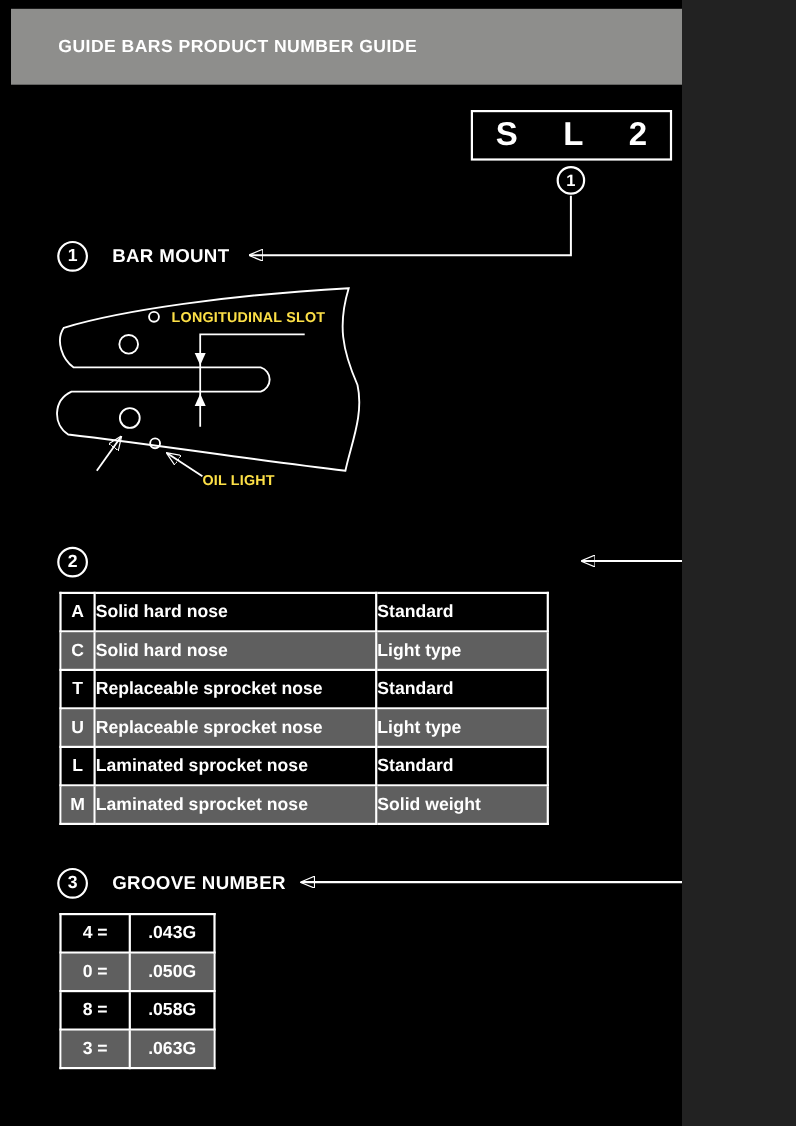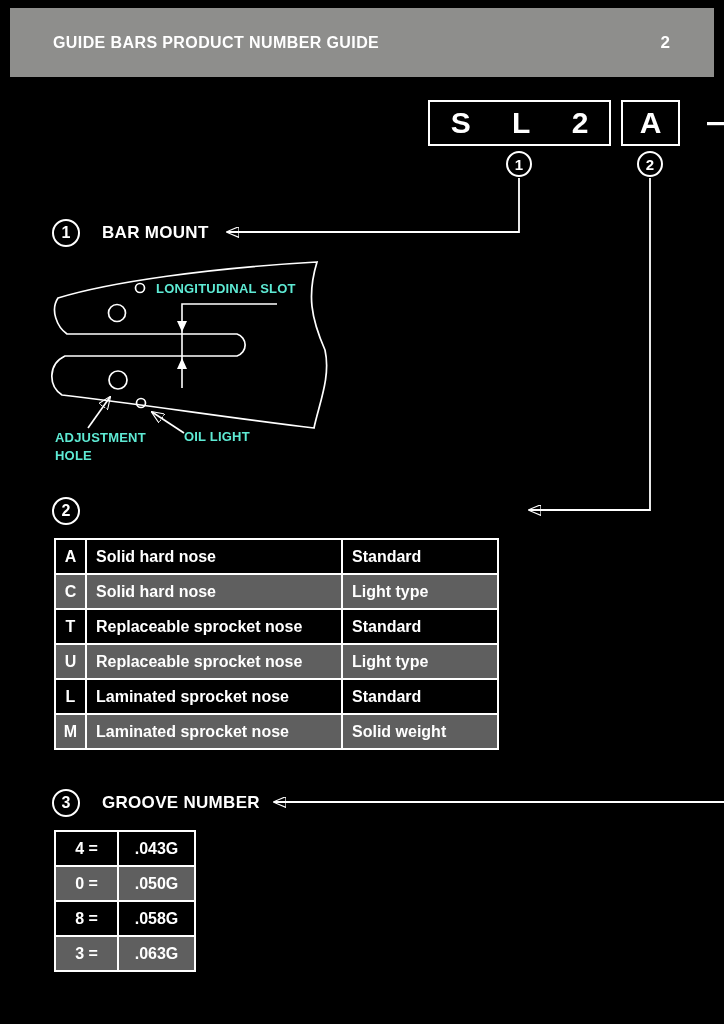--- a/index.html
+++ b/index.html
@@ -5,21 +5,21 @@
   :root{
     --c-bg:#000000;
     --c-bar:#8e8e8c;
     --c-row:#5f5f5f;
     --c-text:#ffffff;
   }
   *{margin:0;padding:0;box-sizing:border-box;}
   html,body{background:#222;}
   body{font-family:"Liberation Sans","DejaVu Sans",sans-serif;}
   .page{
-    position:relative;width:724px;height:1024px;background:var(--c-bg);
+    position:relative;width:620px;height:1024px;background:var(--c-bg);
     overflow:hidden;color:var(--c-text);font-weight:bold;
   }
   
   .header-bar{
     position:absolute;left:10px;top:8px;width:704px;height:69px;
     background:var(--c-bar);display:flex;align-items:center;
   }
   .header-title{margin-left:43px;font-size:16px;letter-spacing:.4px;color:#fff;}
   .header-page{position:absolute;right:44px;top:0;height:100%;display:flex;align-items:center;font-size:17px;color:#fff;}
   
@@ -41,33 +41,33 @@
     display:flex;align-items:center;justify-content:center;font-size:16px;
   }
   .section-heading .title{margin-left:22px;font-size:17px;letter-spacing:.3px;white-space:nowrap;}
   .heading-1{top:219px;}
   .heading-2{top:497px;}
   .heading-3{top:789px;}
   
   .overlay{position:absolute;left:0;top:0;width:724px;height:1024px;pointer-events:none;}
   .overlay path,.overlay line,.overlay circle,.overlay polyline{stroke:#fff;fill:none;}
   
-  .dia-label{position:absolute;font-size:13px;letter-spacing:.2px;color:#5eead4;white-space:nowrap;}
+  .dia-label{position:absolute;font-size:13px;letter-spacing:.2px;color:#fde047;white-space:nowrap;}
   .lbl-slot{left:156px;top:281px;}
   .lbl-adj{left:55px;top:429px;line-height:18px;}
   .lbl-adj span{display:block;}
   .lbl-oil{left:184px;top:429px;}
   
   table{position:absolute;border-collapse:collapse;table-layout:fixed;}
   td{border:2px solid #fff;height:35px;font-size:16px;font-weight:bold;color:#fff;overflow:hidden;white-space:nowrap;}
   tr.dark td{background:#000;}
   tr.lite td{background:var(--c-row);}
   .tbl-type{left:54px;top:538px;width:443px;}
   .tbl-type td.code{text-align:center;}
-  .tbl-type td.desc,.tbl-type td.kind{padding-left:9px;text-align:left;}
+  .tbl-type td.desc,.tbl-type td.kind{padding-left:0;text-align:left;}
   .tbl-groove{left:54px;top:830px;width:140px;}
   .tbl-groove td{text-align:center;}
 </style>
 </head>
 <body>
 
 <div class="page">
 
   <div class="header-bar">
     <div class="header-title">GUIDE BARS PRODUCT NUMBER GUIDE</div>
@@ -128,24 +128,20 @@
 
     <path d="M277,304 L182,304 L182,388" stroke-width="1.6"></path>
     <polygon points="182,332 177,321 187,321" fill="#fff" stroke="none"></polygon>
     <polygon points="182,358 177,369 187,369" fill="#fff" stroke="none"></polygon>
 
     <path d="M88,428 L110,397" stroke-width="1.7" marker-end="url(#arrow)"></path>
     <path d="M184,433 L152,412" stroke-width="1.7" marker-end="url(#arrow)"></path>
   </svg>
 
   <div class="dia-label lbl-slot">LONGITUDINAL SLOT</div>
-  <div class="dia-label lbl-adj">
-    <span>ADJUSTMENT</span>
-    <span>HOLE</span>
-  </div>
   <div class="dia-label lbl-oil">OIL LIGHT</div>
 
   <table class="tbl-type">
     <colgroup>
         <col style="width:31px">
         <col style="width:256px">
         <col style="width:156px">
       </colgroup>
     <tbody>
       <tr class="dark">

